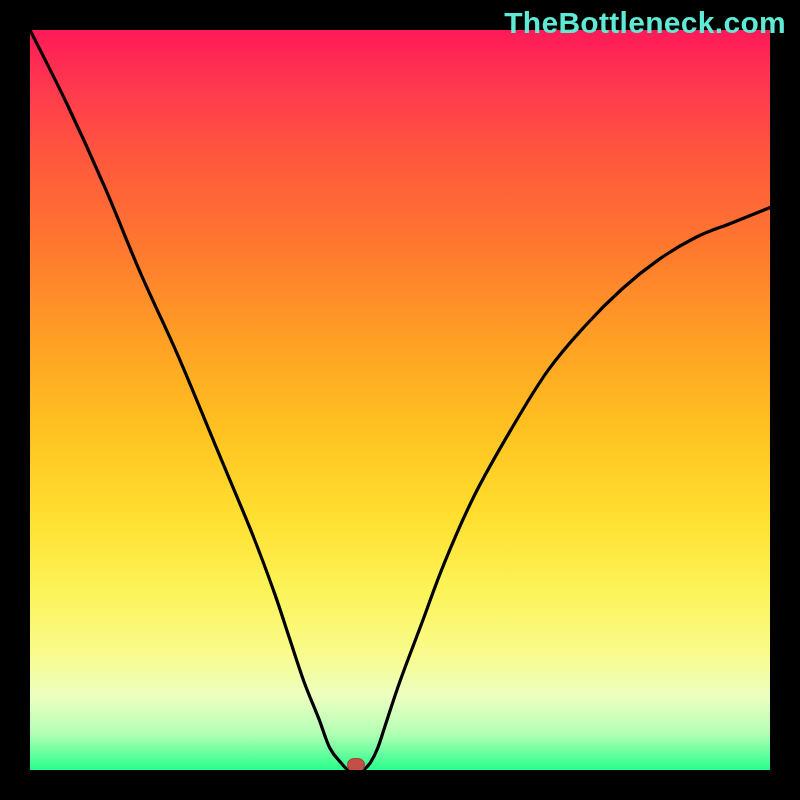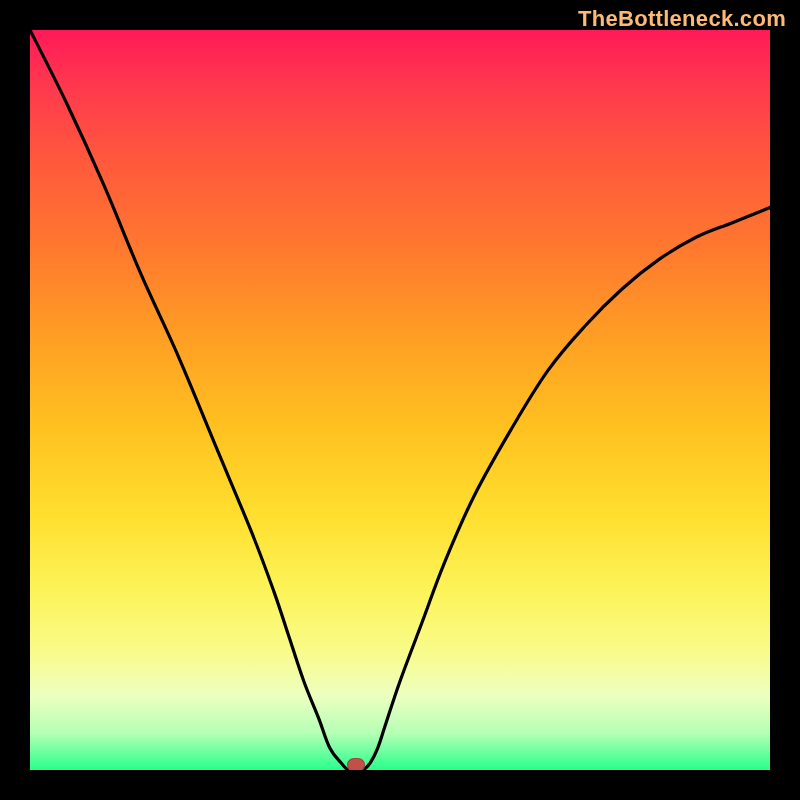--- a/index.html
+++ b/index.html
@@ -13,22 +13,22 @@
   .frame {
     position: relative;
     width: 800px;
     height: 800px;
     background: #000;
   }
   .watermark {
     position: absolute;
     top: 6px;
     right: 14px;
-    color: #fdba74;
-    font-size: 22px;
+    color: #5eead4;
+    font-size: 30px;
     font-weight: 600;
     letter-spacing: 0.3px;
     z-index: 5;
   }
   .plot-area {
     position: absolute;
     left: 30px;
     top: 30px;
     width: 740px;
     height: 740px;

